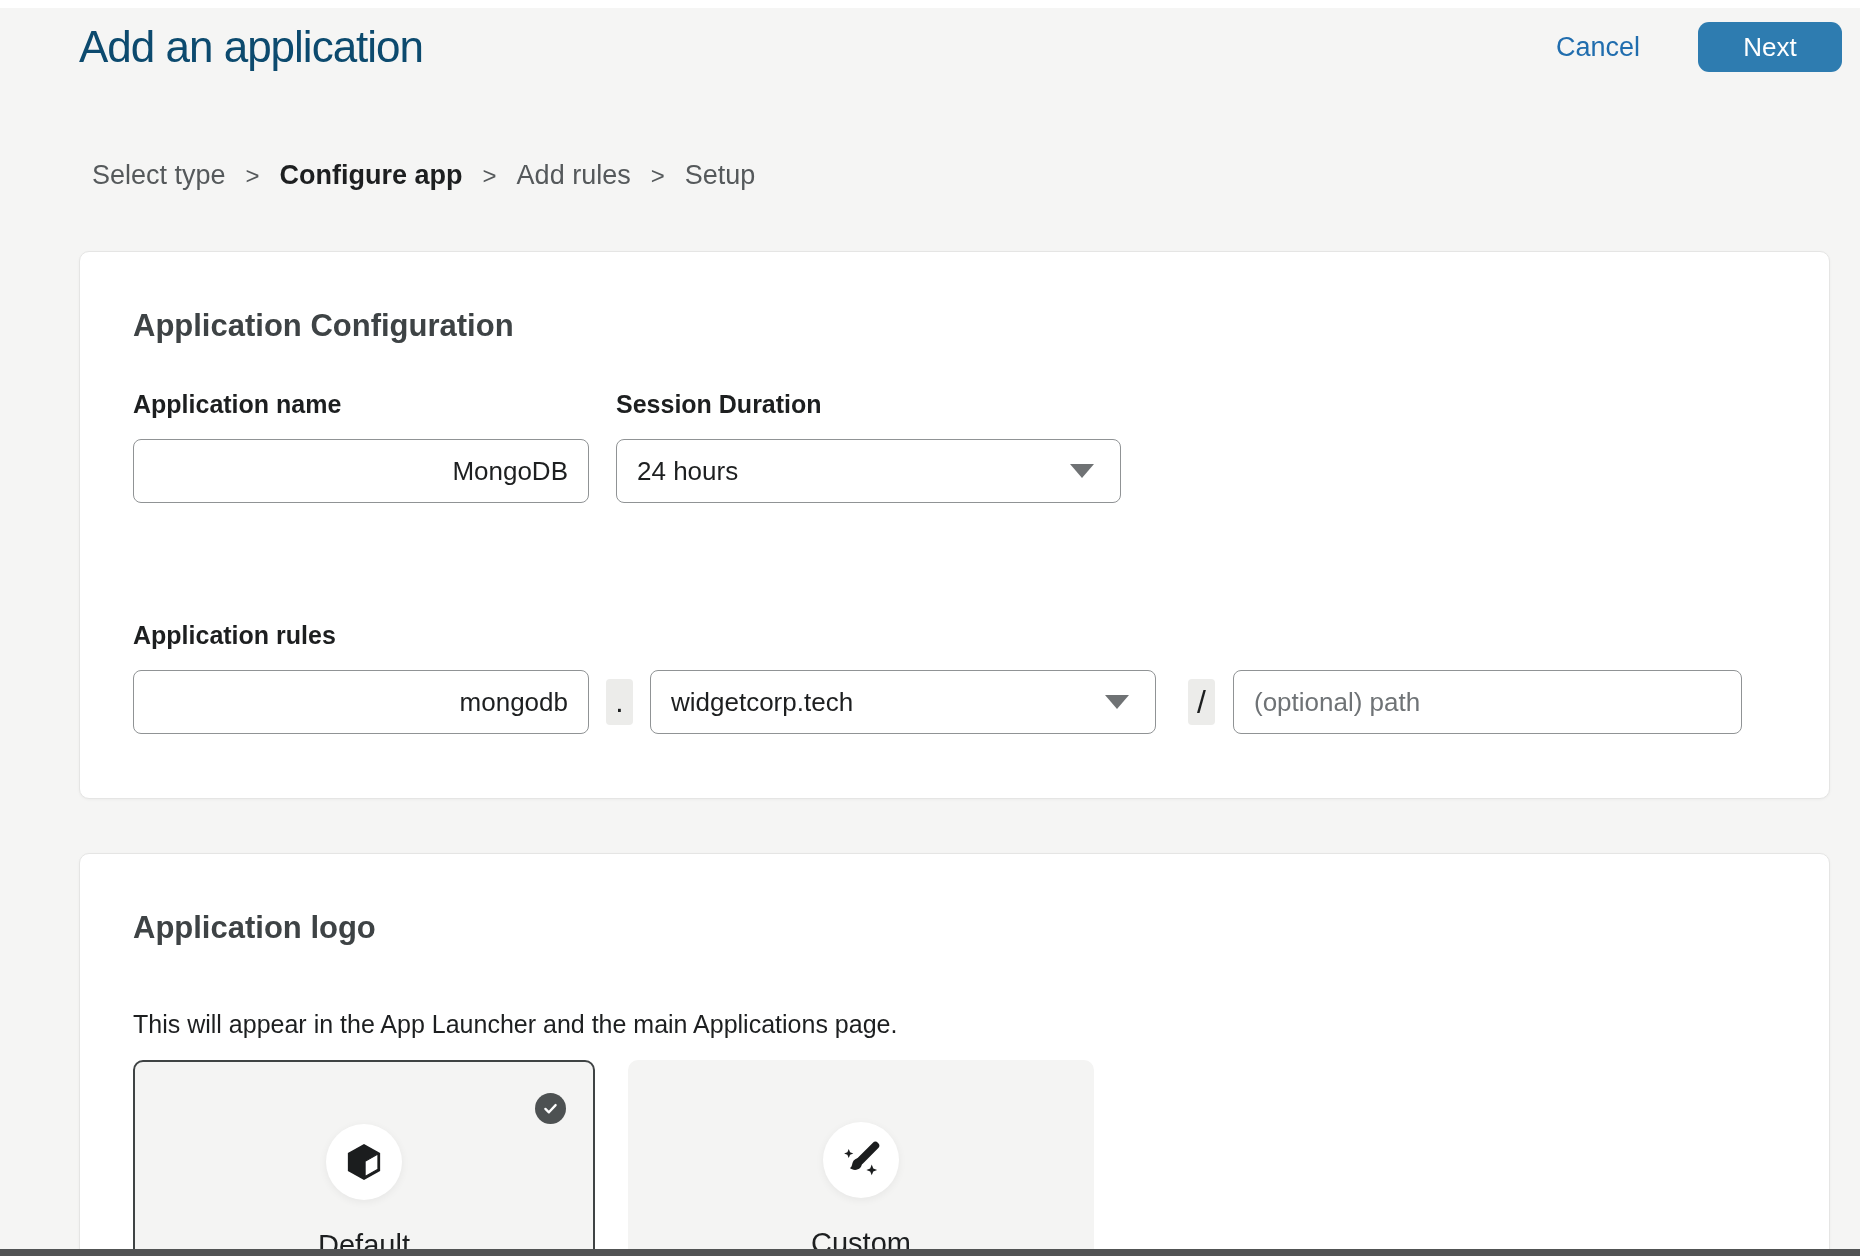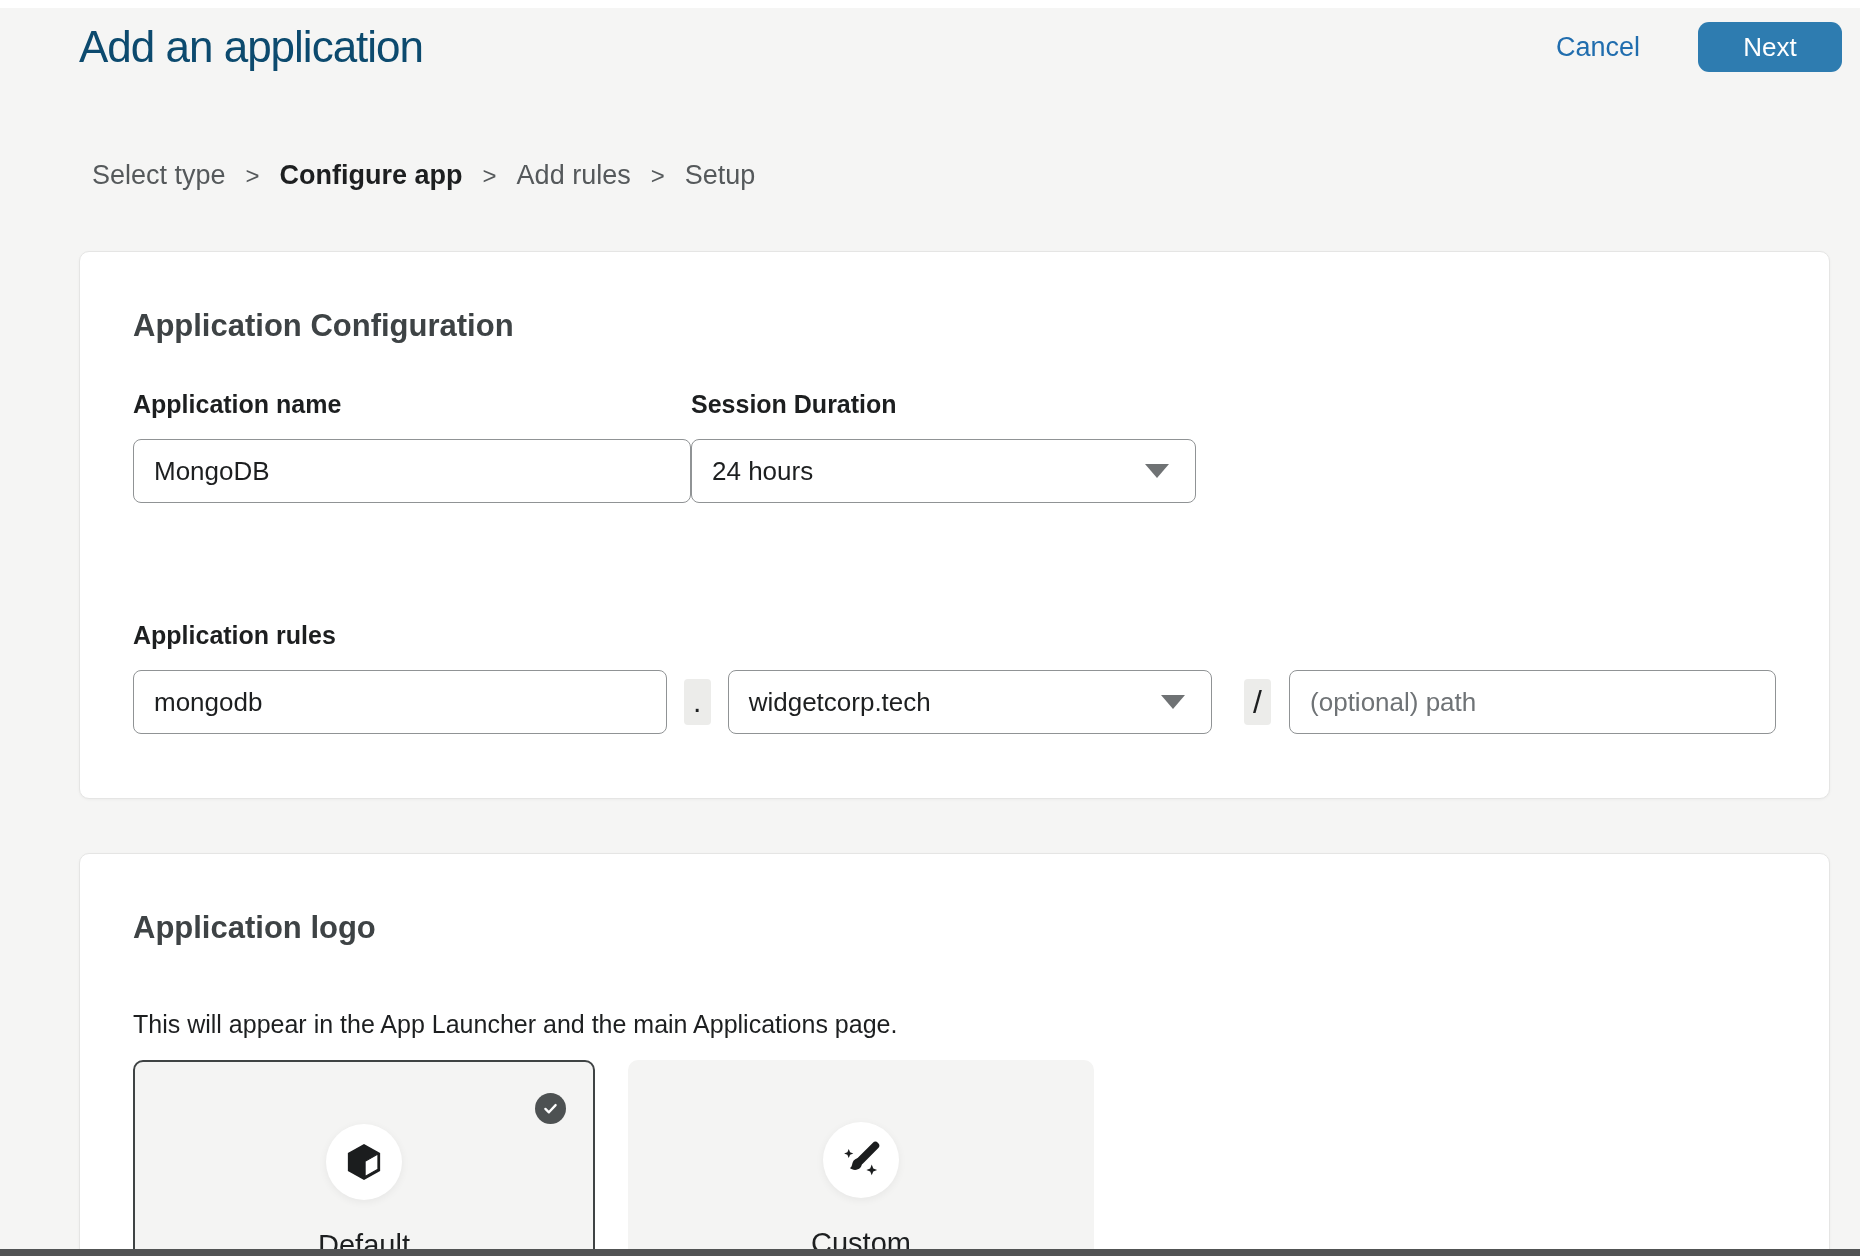--- a/index.html
+++ b/index.html
@@ -39,28 +39,28 @@
     background:#ffffff; border:1px solid #e5e5e4; border-radius:10px;
     box-shadow:0 1px 3px rgba(0,0,0,0.04);
     width:1751px; padding:56px 53px 64px 53px;
   }
   .card-1 { margin-top:60px; }
   .card-2 { margin-top:54px; height:500px; }
   .card-heading { font-size:31px; font-weight:700; color:#3e4345; }
 
   
   .field-label { font-size:25px; font-weight:700; color:#1d1f20; margin-bottom:20px; }
-  .form-row { display:flex; margin-top:46px; }
+  .form-row { display:flex; gap:27px; margin-top:46px; }
   .text-input {
     height:64px; border:1px solid #909395; border-radius:8px;
     font-size:26px; color:#1d1f20; padding:0 20px; background:#fff;
     font-family:"Liberation Sans", sans-serif; outline:none;
   }
   .text-input::placeholder { color:#6f7376; }
-  .w-name { width:558px; }
+  .w-name { width:456px;text-align:right; }
   .w-path { width:509px; }
   .select-box {
     height:64px; border:1px solid #909395; border-radius:8px; background:#fff;
     display:flex; align-items:center; justify-content:space-between;
     font-size:26px; color:#1d1f20; padding:0 26px 0 20px; cursor:pointer;
   }
   .w-session { width:505px; }
   .w-domain { width:506px; }
   .chevron {
     width:0; height:0;

